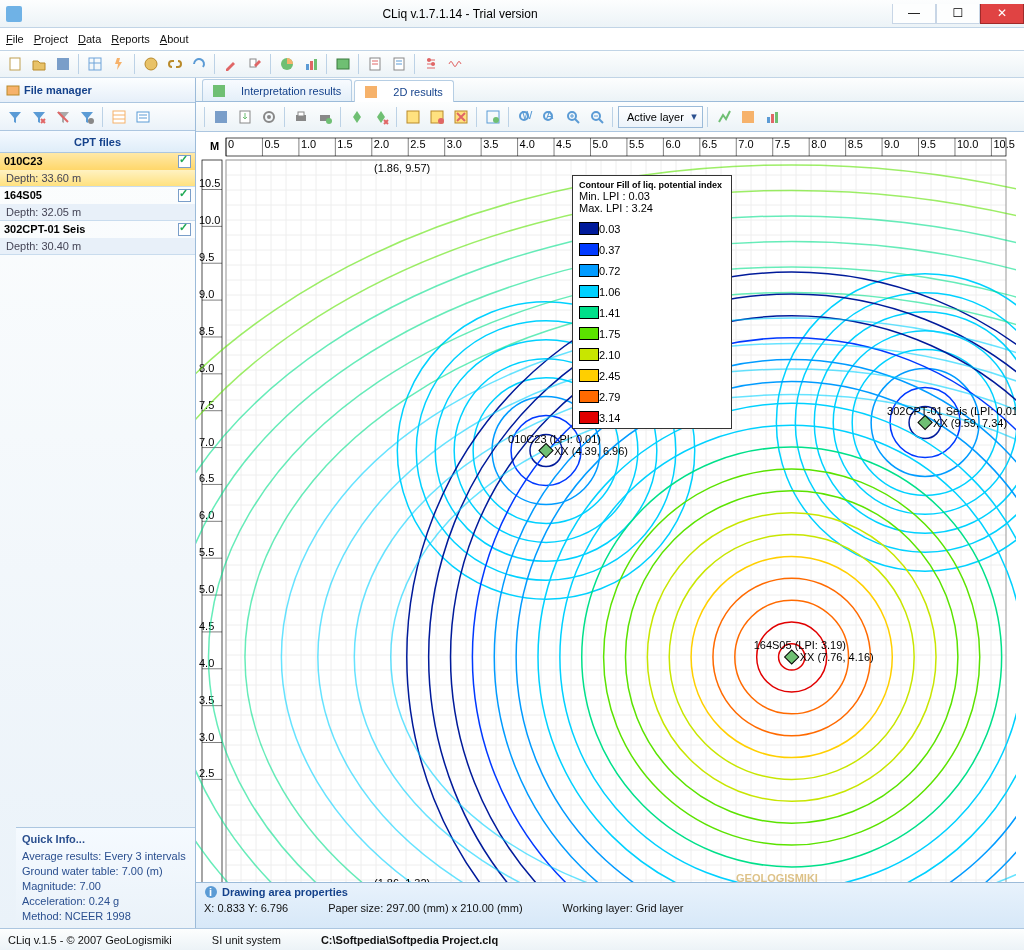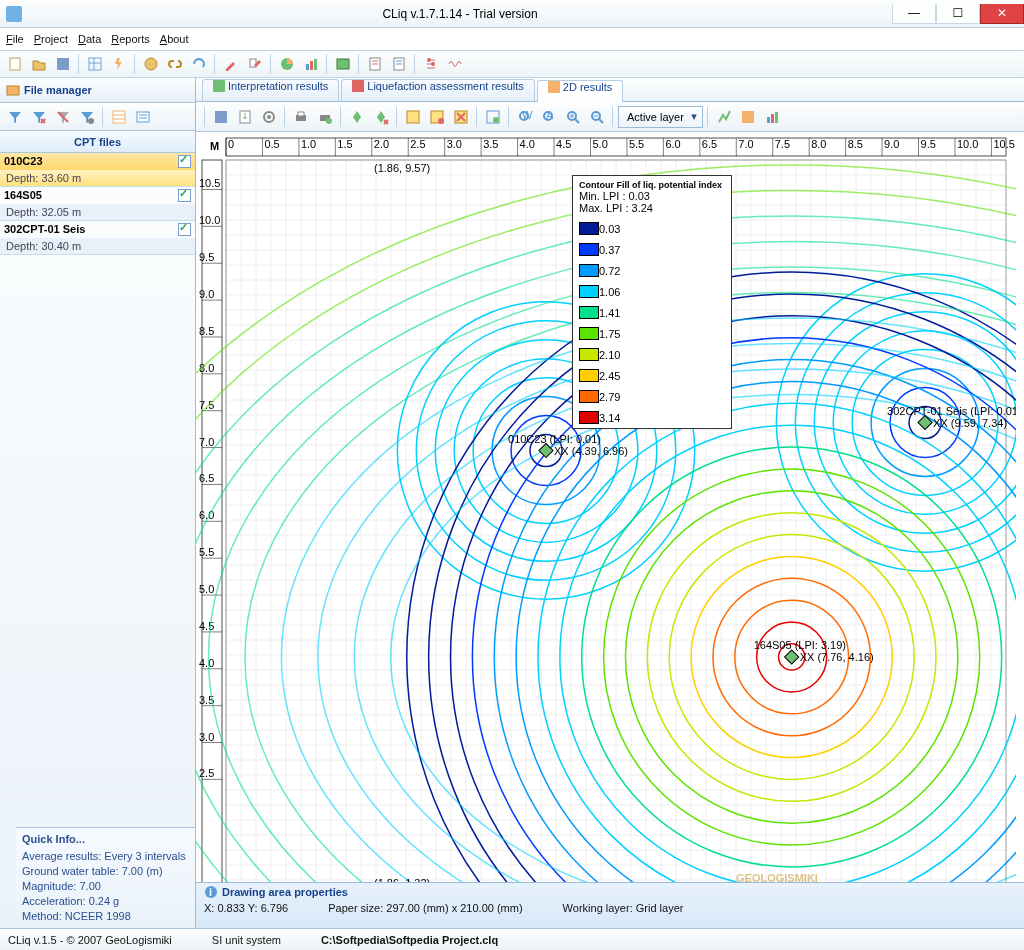--- a/index.html
+++ b/index.html
@@ -35,21 +35,21 @@
 .cptdepth.alt { background: #e8f0f9; }
 .chk { width: 13px; height: 13px; background: #fff; border: 1px solid #7a9ec9; position: relative; }
 .chk.on::after { content: "✓"; position: absolute; top: -3px; left: 0; font-size: 11px; color: #2a5; }
 
 .quickinfo { border-top: 1px solid #acc6e0; padding: 4px 6px; color: #2a4f8f; background: linear-gradient(#f5faff,#eaf2f9); margin-left: 16px; }
 .quickinfo .qh { font-weight: bold; margin-bottom: 2px; }
 .quickinfo div { line-height: 15px; }
 
 .rightpane { flex: 1; display: flex; flex-direction: column; background: #fff; min-width: 0; }
 .tabs { height: 24px; background: linear-gradient(#fdfefe,#ecf3f7); display: flex; align-items: flex-end; padding: 0 6px; gap: 2px; border-bottom: 1px solid #9cbbd9; }
-.tab { height: 22px; padding: 0 10px; display: flex; gap: 3px; border: 1px solid #b6cee4; border-bottom: none; background: linear-gradient(#f8fbff,#e4eff9); border-radius: 3px 3px 0 0; color: #15428b; }
+.tab { height: 22px; padding: 0 10px; display: flex; align-items: center; gap: 16px; border: 1px solid #b6cee4; border-bottom: none; background: linear-gradient(#f8fbff,#e4eff9); border-radius: 3px 3px 0 0; color: #15428b; }
 .tab.active { background: #fff; position: relative; top: 1px; }
 .tab .ti { width: 12px; height: 12px; }
 
 .subtool { height: 30px; background: linear-gradient(#fdfefe,#ecf3f7); border-bottom: 1px solid #acc6e0; display: flex; align-items: center; padding: 0 6px; gap: 2px; }
 .ddl { height: 22px; border: 1px solid #9cbbd9; background: linear-gradient(#fff,#ecf3fa); padding: 0 18px 0 8px; display: flex; align-items: center; position: relative; }
 .ddl::after { content: "▾"; position: absolute; right: 5px; color: #2a4f8f; }
 
 .plotarea { flex: 1; position: relative; overflow: hidden; background: #fff; }
 .plotsvg { position: absolute; left: 0; top: 0; }
 .legendbox { position: absolute; left: 376px; top: 43px; width: 160px; background: #fff; border: 1px solid #333; padding: 4px 6px; font-size: 9px; }
@@ -271,26 +271,20 @@
     </div>
   </div>
 
   <div class="rightpane">
     <div class="tabs">
       <div class="tab">
           <svg class="ti">
             <rect width="12" height="12" fill="#6fbf73"></rect>
           </svg>
           <span>Interpretation results</span>
-        </div>
-      <div class="tab">
-          <svg class="ti">
-            <rect width="12" height="12" fill="#e06666"></rect>
-          </svg>
-          <span>Liquefaction assessment results</span>
         </div>
       <div class="tab active">
           <svg class="ti">
             <rect width="12" height="12" fill="#f6b26b"></rect>
           </svg>
           <span>2D results</span>
         </div>
     </div>
 
     <div class="subtool">

